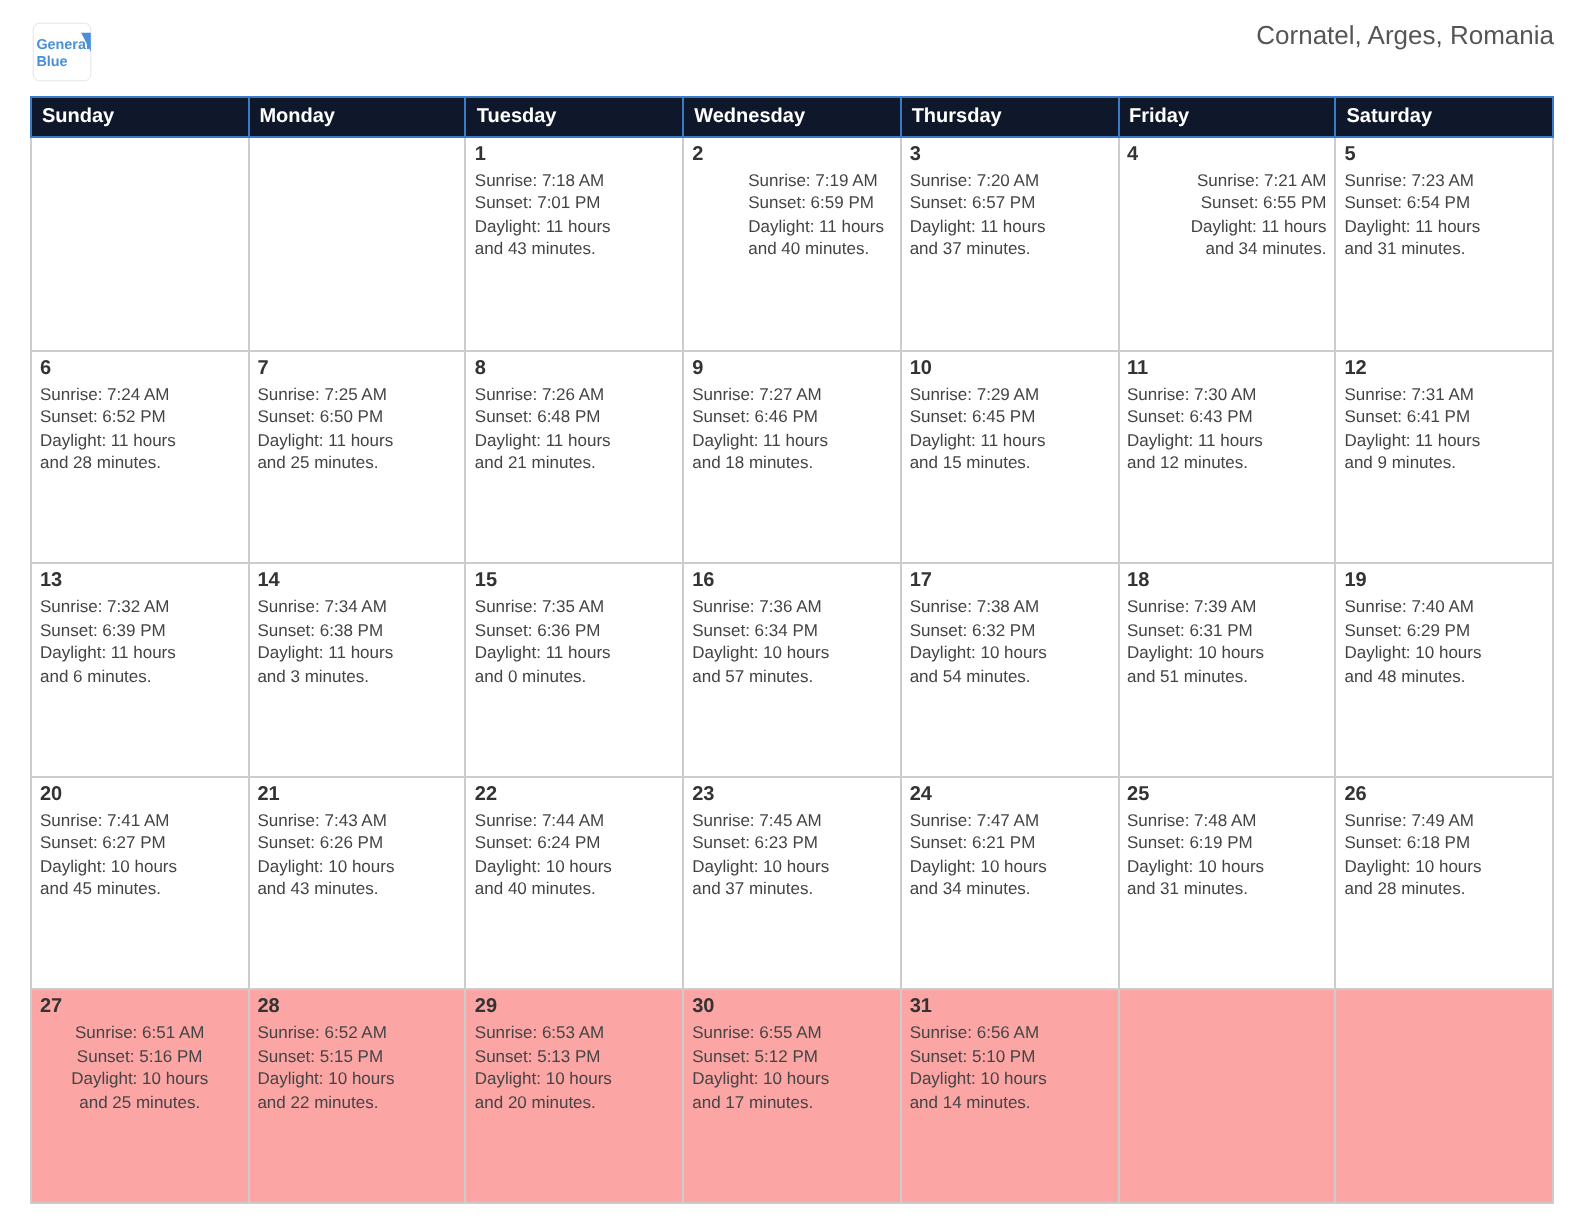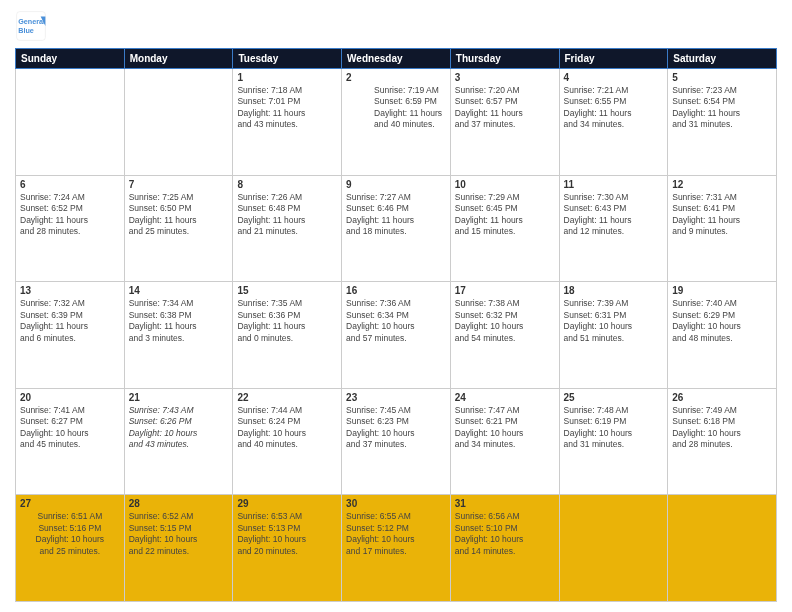--- a/index.html
+++ b/index.html
@@ -61,21 +61,21 @@
     }
     .calendar td {
       border: 1px solid #ccc;
       padding: 3px 4px;
       vertical-align: top;
       width: 14.28%;
       height: 80px;
       background: #fff;
     }
     .calendar tr:last-child td {
-      background: #eab308;
+      background: #fca5a5;
     }
     .day-num {
       font-size: 10px;
       font-weight: bold;
       color: #333;
       display: block;
       margin-bottom: 2px;
     }
     .day-info {
       color: #444;
@@ -93,20 +93,21 @@
   <div class="header">
     <div class="logo">
       <svg class="logo-icon" viewBox="0 0 40 40">
         <rect x="2" y="2" width="36" height="36" rx="4" fill="#fff" stroke="#ddd" stroke-width="0.5"></rect>
         <text x="4" y="18" font-size="9" font-weight="bold" fill="#4a90d9">General</text>
         <text x="4" y="29" font-size="9" font-weight="bold" fill="#4a90d9">Blue</text>
         <polygon points="32,8 38,8 38,20" fill="#4a90d9"></polygon>
       </svg>
     </div>
     <div class="title-area">
+      <div class="location">Cornatel, Arges, Romania</div>
     </div>
   </div>
 
   <table class="calendar">
     <thead>
       <tr>
       <th>Sunday</th>
           <th>Monday</th>
           <th>Tuesday</th>
           <th>Wednesday</th>
@@ -135,21 +136,21 @@
           </td>
           <td>
             <span class="day-num">3</span>
             <div class="day-info" style="white-space: pre-line;">Sunrise: 7:20 AM
 Sunset: 6:57 PM
 Daylight: 11 hours
 and 37 minutes.</div>
           </td>
           <td>
             <span class="day-num">4</span>
-            <div class="day-info" style="white-space: pre-line;">Sunrise: 7:21 AM
+            <div class="day-info" style="white-space: pre-line; text-align: right;">Sunrise: 7:21 AM
 Sunset: 6:55 PM
 Daylight: 11 hours
 and 34 minutes.</div>
           </td>
           <td>
             <span class="day-num">5</span>
             <div class="day-info" style="white-space: pre-line;">Sunrise: 7:23 AM
 Sunset: 6:54 PM
 Daylight: 11 hours
 and 31 minutes.</div>
@@ -260,21 +261,21 @@
         <tr>
           <td>
             <span class="day-num">20</span>
             <div class="day-info" style="white-space: pre-line;">Sunrise: 7:41 AM
 Sunset: 6:27 PM
 Daylight: 10 hours
 and 45 minutes.</div>
           </td>
           <td>
             <span class="day-num">21</span>
-            <div class="day-info" style="white-space: pre-line; font-style: italic;">Sunrise: 7:43 AM
+            <div class="day-info" style="white-space: pre-line;">Sunrise: 7:43 AM
 Sunset: 6:26 PM
 Daylight: 10 hours
 and 43 minutes.</div>
           </td>
           <td>
             <span class="day-num">22</span>
             <div class="day-info" style="white-space: pre-line;">Sunrise: 7:44 AM
 Sunset: 6:24 PM
 Daylight: 10 hours
 and 40 minutes.</div>

